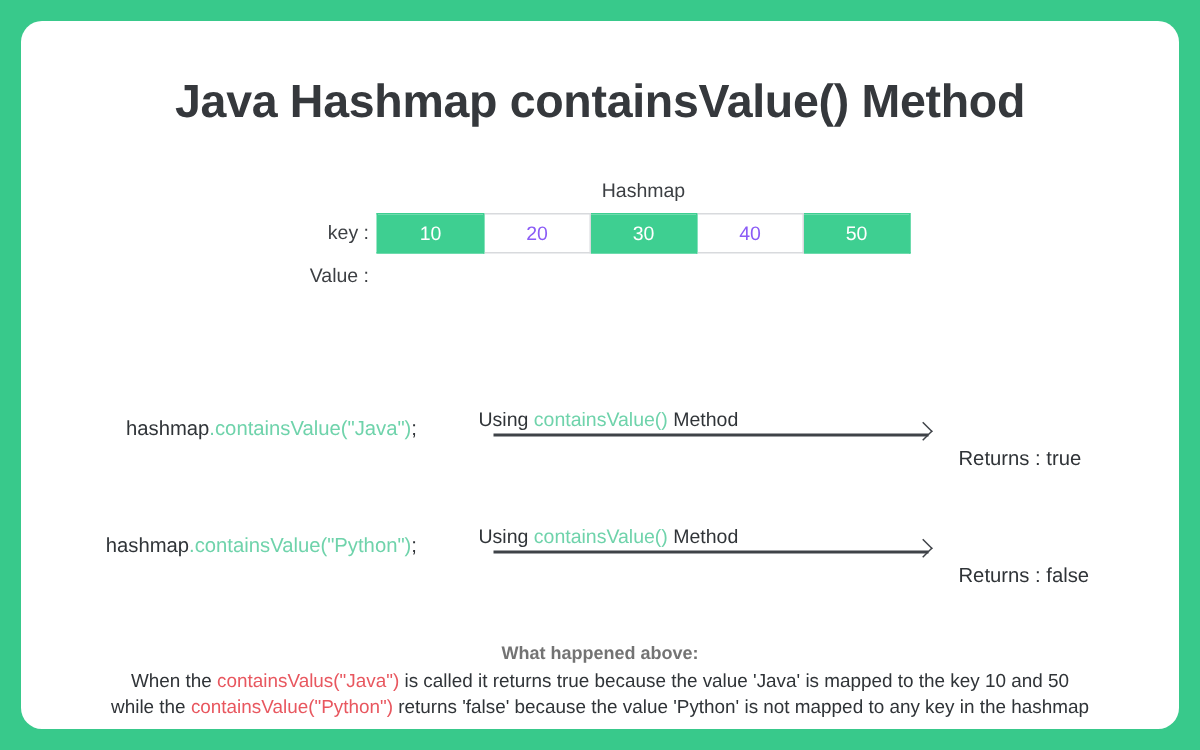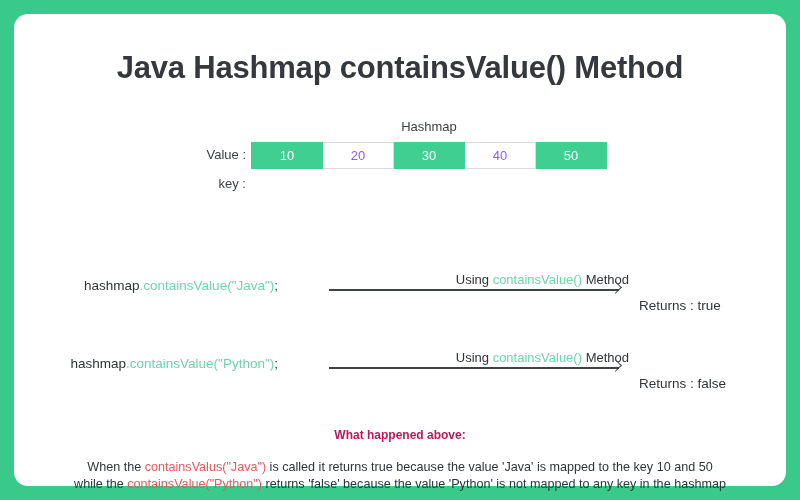--- a/index.html
+++ b/index.html
@@ -62,21 +62,21 @@
   .flow .code {
     position:absolute; right:508px; top:12px;
     white-space:nowrap;
     font-size:13.5px; color:#303438;
   }
   .flow .code .g { color:#6fd3ab; }
 
   .flow .arrow { position:absolute; left:305px; top:0; width:310px; height:40px; }
   .flow .arrow .lbl {
     position:absolute; left:0; top:6px; width:100%;
-    text-align:right; font-size:13px; color:#303438;
+    text-align:left; font-size:13px; color:#303438;
     white-space:nowrap;
   }
   .flow .arrow .lbl .g { color:#6fd3ab; }
   .flow .arrow .line {
     position:absolute; left:10px; top:23px;
     width:290px; height:1.6px; background:#3f4348;
   }
   .flow .arrow .head {
     position:absolute; left:292px; top:17px;
     width:9px; height:9px;
@@ -86,42 +86,42 @@
   }
   .flow .result {
     position:absolute; left:625px; top:12px;
     white-space:nowrap;
     font-size:13.5px; color:#303438;margin-top:20px;
   }
 
   
   #note { position:absolute; left:0; top:414px; width:100%; text-align:center; }
   #note-head {
-    font-size:12px; font-weight:bold; color:#be185d;
-    margin-bottom:17px;
+    font-size:12px; font-weight:bold; color:#737373;
+    margin-bottom:4px;
   }
   #note p {
     font-size:12.6px; color:#303438; line-height:17px;
     white-space:nowrap;
   }
   #note p .r { color:#e8575f; }
 </style>
 </head>
 <body>
 
 <div id="frame">
 
   <div id="title">Java Hashmap containsValue() Method</div>
 
   <div id="map-wrap">
     <div id="map-caption">Hashmap</div>
 
     <div id="map-rowlabels">
+      <div>key :</div>
       <div>Value :</div>
-      <div>key :</div>
     </div>
 
     <table id="map-table">
       <tbody>
           <tr>
         <td class="on">10</td>
         <td class="off">20</td>
         <td class="on">30</td>
         <td class="off">40</td>
         <td class="on">50</td>

